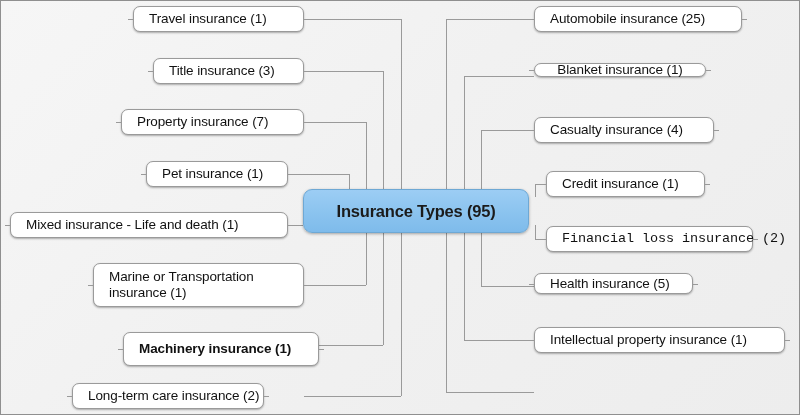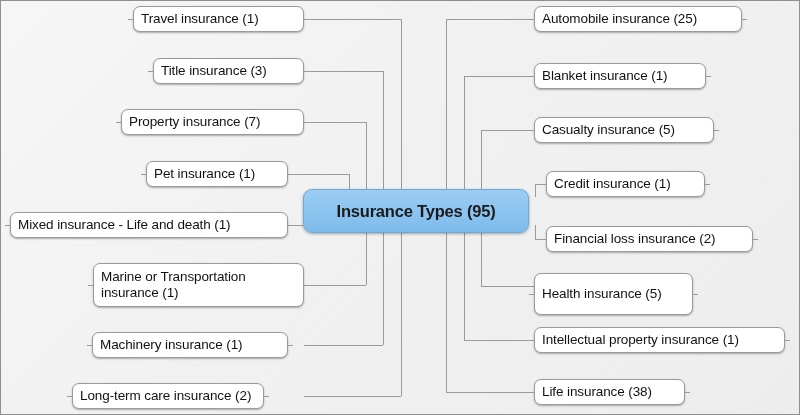--- a/index.html
+++ b/index.html
@@ -39,21 +39,21 @@
     border: 1px solid #9a9a9a;
     border-radius: 7px;
     color: #111111;
     font-size: 13.5px;
     line-height: 16px;
     letter-spacing: -0.1px;
     white-space: nowrap;
     box-shadow: 0 1px 2px rgba(0,0,0,0.30);
     display: flex;
     align-items: center;
-    padding: 0 7px;
+    padding: 0 15px;
   }
 
   .node.wrap {
     white-space: normal;
     align-items: center;
   }
 
   
   .node::before,
   .node::after {
@@ -139,43 +139,40 @@
     </div>
     <div class="node" style="left: 145px; top: 160px; width: 142px; height: 26px; background: rgb(255, 255, 255); border-color: rgb(154, 154, 154);">
       <span>Pet insurance (1)</span>
     </div>
     <div class="node" style="left: 9px; top: 211px; width: 278px; height: 26px; background: rgb(255, 255, 255); border-color: rgb(154, 154, 154);">
       <span>Mixed insurance - Life and death (1)</span>
     </div>
     <div class="node wrap" style="left: 92px; top: 262px; width: 211px; height: 44px; background: rgb(255, 255, 255); border-color: rgb(154, 154, 154);">
       <span>Marine or Transportation insurance (1)</span>
     </div>
-    <div class="node" style="left: 91px; top: 331px; width: 196px; height: 26px; background: rgb(255, 255, 255); border-color: rgb(154, 154, 154);">
+    <div class="node" style="left: 122px; top: 331px; width: 196px; height: 34px; background: rgb(255, 255, 255); border-color: rgb(154, 154, 154); font-weight: bold;">
       <span>Machinery insurance (1)</span>
     </div>
     <div class="node" style="left: 71px; top: 382px; width: 192px; height: 26px; background: rgb(255, 255, 255); border-color: rgb(154, 154, 154);">
       <span>Long-term care insurance (2)</span>
     </div>
     <div class="node" style="left: 533px; top: 5px; width: 208px; height: 26px; background: rgb(255, 255, 255); border-color: rgb(154, 154, 154);">
       <span>Automobile insurance (25)</span>
     </div>
-    <div class="node" style="left: 533px; top: 62px; width: 172px; height: 26px; background: rgb(255, 255, 255); border-color: rgb(154, 154, 154);">
+    <div class="node" style="left: 533px; top: 62px; width: 172px; height: 14px; background: rgb(255, 255, 255); border-color: rgb(154, 154, 154); justify-content: center;">
       <span>Blanket insurance (1)</span>
     </div>
     <div class="node" style="left: 533px; top: 116px; width: 180px; height: 26px; background: rgb(255, 255, 255); border-color: rgb(154, 154, 154);">
-      <span>Casualty insurance (5)</span>
+      <span>Casualty insurance (4)</span>
     </div>
     <div class="node" style="left: 545px; top: 170px; width: 159px; height: 26px; background: rgb(255, 255, 255); border-color: rgb(154, 154, 154);">
       <span>Credit insurance (1)</span>
     </div>
-    <div class="node" style="left: 545px; top: 225px; width: 207px; height: 26px; background: rgb(255, 255, 255); border-color: rgb(154, 154, 154);">
+    <div class="node" style="left: 545px; top: 225px; width: 207px; height: 26px; background: rgb(255, 255, 255); border-color: rgb(154, 154, 154); font-family: Liberation Mono, monospace;">
       <span>Financial loss insurance (2)</span>
     </div>
-    <div class="node" style="left: 533px; top: 272px; width: 159px; height: 42px; background: rgb(255, 255, 255); border-color: rgb(154, 154, 154);">
+    <div class="node" style="left: 533px; top: 272px; width: 159px; height: 21px; background: rgb(255, 255, 255); border-color: rgb(154, 154, 154);">
       <span>Health insurance (5)</span>
     </div>
     <div class="node" style="left: 533px; top: 326px; width: 251px; height: 26px; background: rgb(255, 255, 255); border-color: rgb(154, 154, 154);">
       <span>Intellectual property insurance (1)</span>
     </div>
-    <div class="node" style="left: 533px; top: 378px; width: 151px; height: 26px; background: rgb(255, 255, 255); border-color: rgb(154, 154, 154);">
-      <span>Life insurance (38)</span>
-    </div>
   </div>
 
 </body></html>

